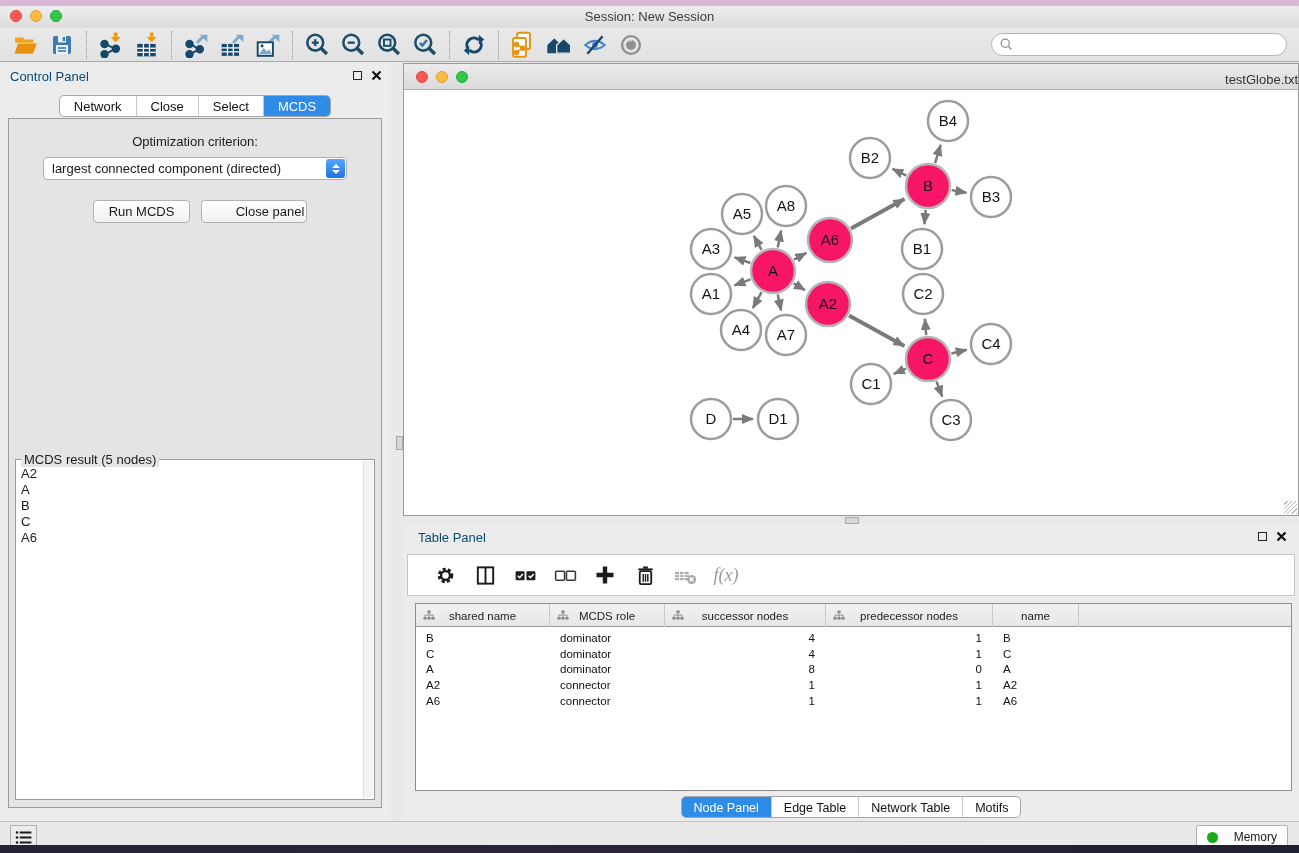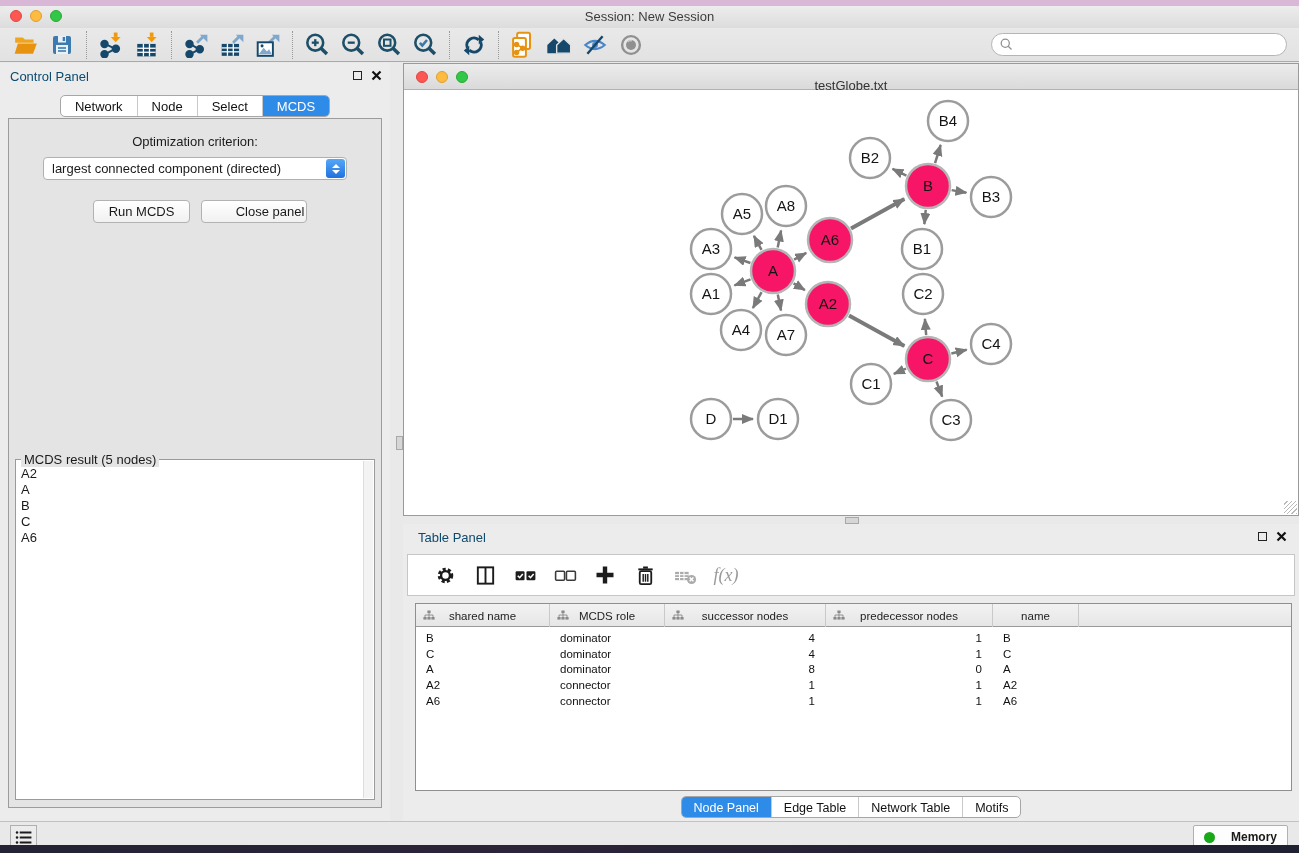--- a/index.html
+++ b/index.html
@@ -61,21 +61,21 @@
   #mcds-list { position:absolute; left:1px; top:6px; right:11px; bottom:1px; overflow:hidden; }
   #mcds-list .li { font-size:13px; line-height:16px; padding-left:4px; }
   #mcds-scroll { position:absolute; right:1px; top:1px; bottom:1px; width:10px;
                  background:#f3f3f3; border-left:1px solid #ddd; }
 
   
   #net-window { position:absolute; left:403px; top:57px; width:896px; height:453px;
                 background:#fff; border:1px solid #9a9a9a; }
   #net-titlebar { position:relative; height:26px; background:linear-gradient(#ececec,#dadada);
                   border-bottom:1px solid #b2b2b2; }
-  #net-titlebar .title { position:absolute; width:100%; text-align:center; top:14px; font-size:13px; color:#333; }
+  #net-titlebar .title { position:absolute; width:100%; text-align:right; top:8px; font-size:13px; color:#333; }
   #graph-area { position:absolute; left:0; top:26px; width:894px; height:425px; background:#fff; }
   #net-grip { position:absolute; right:1px; bottom:1px; width:13px; height:13px;
               background:repeating-linear-gradient(135deg,#fff 0 2px,#b9b9b9 2px 3px); }
   .handle-v { position:absolute; left:396px; top:430px; width:7px; height:14px;
               background:#d6d6d6; border:1px solid #a8a8a8; }
   .handle-h { position:absolute; left:845px; top:511px; width:14px; height:7px;
               background:#d6d6d6; border:1px solid #a8a8a8; }
 
   
   #table-panel { position:absolute; left:403px; top:518px; width:896px; height:297px; background:#ececec; }
@@ -101,21 +101,21 @@
   .bt:first-child { border-left:none; }
   .bt-active { background:#2e8be7; color:#fff; }
 
   
   #status-bar { position:absolute; left:0; top:815px; width:100%; height:24px;
                 background:#e9e9e9; border-top:1px solid #c2c2c2; }
   #list-btn { position:absolute; left:10px; top:3px; width:27px; height:24px; background:#ececec;
               border:1px solid #b0b0b0; display:flex; align-items:center; justify-content:center; }
   #memory-btn { position:absolute; right:11px; top:3px; height:24px; background:#fdfdfd;
                 border:1px solid #b0b0b0; border-radius:2px; display:flex; align-items:center;
-                gap:16px; padding:0 10px; font-size:12px;font-weight:bold; }
+                gap:16px; padding:0 10px; font-size:12px; }
   #memory-dot { width:11px; height:11px; border-radius:50%; background:#18a818; }
   #desktop-bottom { position:absolute; left:0; top:845px; width:100%; height:8px;
                     background:linear-gradient(90deg,#232334,#2c2438 40%,#1f2030); }
 </style>
 </head>
 <body>
 
 <div id="app">
 
   <div id="titlebar">
@@ -297,21 +297,21 @@
       <span class="panel-icons">
         <span class="ic-float"></span>
         <svg width="11" height="11" viewBox="0 0 11 11">
             <path d="M1.5 1.5 L9.5 9.5 M9.5 1.5 L1.5 9.5" stroke="#111" stroke-width="2.2"></path>
           </svg>
       </span>
     </div>
     <div class="seg-row" id="cp-tabs">
       <div class="segbar">
           <div class="seg">Network</div>
-          <div class="seg">Node</div>
+          <div class="seg">Close</div>
           <div class="seg">Select</div>
           <div class="seg seg-active">MCDS</div>
         </div>
     </div>
     <div id="cp-content">
       <div id="opt-label">Optimization criterion:</div>
       <div id="opt-select">
         <span>largest connected component (directed)</span>
         <span id="opt-stepper">
             <span class="stp up"></span>

